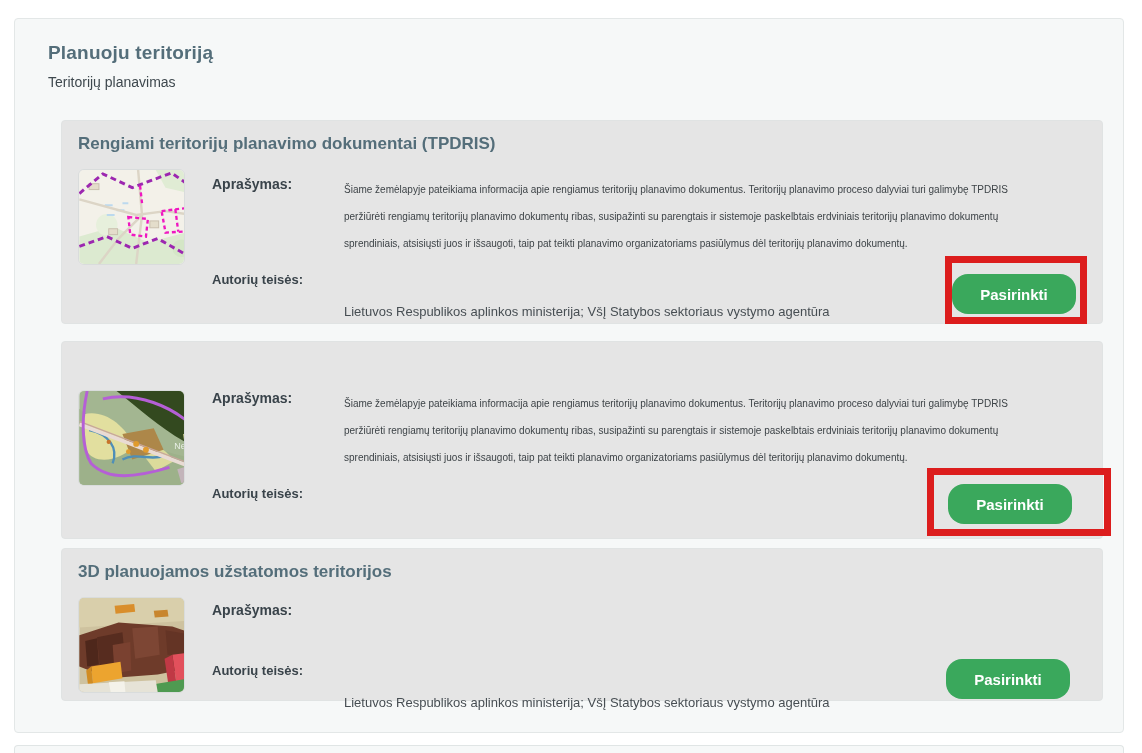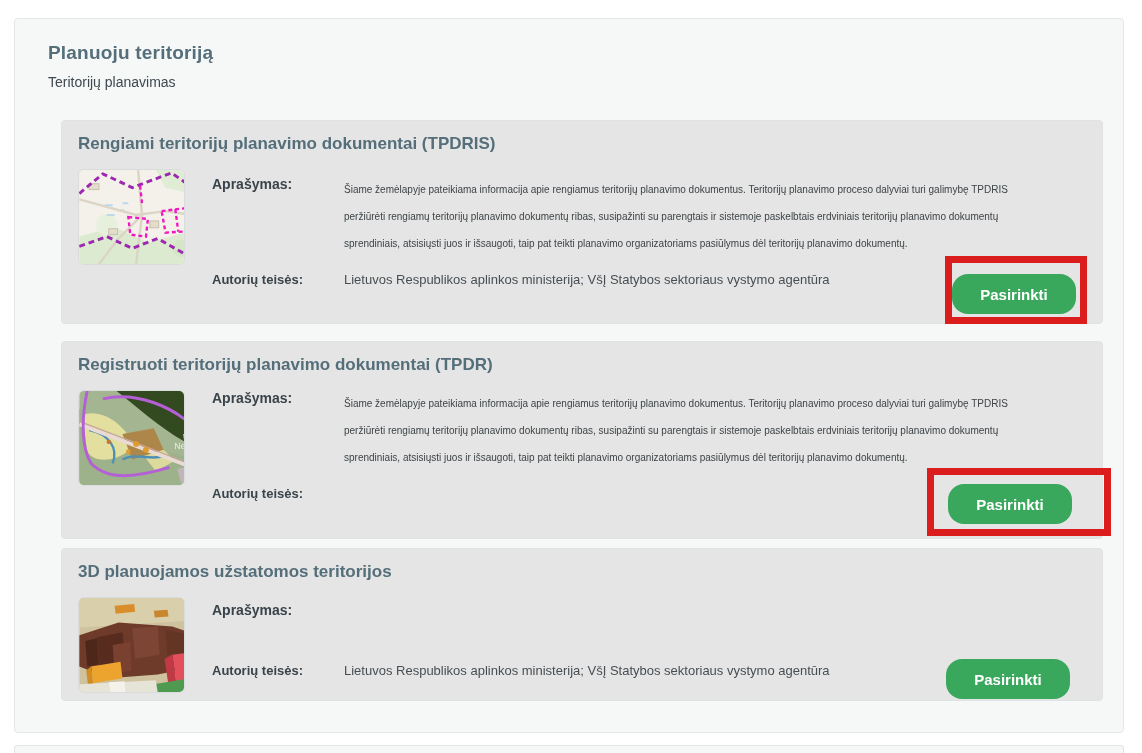--- a/index.html
+++ b/index.html
@@ -26,21 +26,21 @@
   .thumb { position: absolute; left: 16px; top: 48px; width: 107px; height: 96px;
     border: 1px solid #d9dcdc; border-radius: 6px; overflow: hidden; background: #eee; }
   .thumb svg { display: block; width: 129px; height: 94px; }
 
   .field-label { position: absolute; left: 150px; width: 107px; text-align: left;
     font-weight: bold; color: #39434a; }
   .desc-label { font-size: 14px; }
   .copy-label { font-size: 13px; }
   .desc-text { position: absolute; left: 282px; width: 700px; font-size: 10px;
     line-height: 27px; color: #3d4347; }
-  .copy-text { position: absolute; left: 282px; width: 640px; font-size: 13px; color: #474e53; }
+  .copy-text { position: absolute; left: 282px; width: 640px; font-size: 13px; color: #474e53; margin-top: 32px; }
 
   .card1 .desc-label, .card1 .desc-text { top: 55px; }
   .card1 .copy-label, .card1 .copy-text { top: 151px; }
   .card2 .desc-label, .card2 .desc-text { top: 48px; }
   .card2 .copy-label, .card2 .copy-text { top: 144px; }
   .card3 .desc-label, .card3 .desc-text { top: 53px; }
   .card3 .copy-label, .card3 .copy-text { top: 114px; }
 
   .select-btn { position: absolute; width: 124px; height: 40px; border: none;
     border-radius: 16px; background: #3aa85c; color: #ffffff; font-size: 15px;
@@ -111,21 +111,20 @@
     <div class="desc-text">Šiame žemėlapyje pateikiama informacija apie rengiamus teritorijų planavimo dokumentus. Teritorijų planavimo proceso dalyviai turi galimybę TPDRIS peržiūrėti rengiamų teritorijų planavimo dokumentų ribas, susipažinti su parengtais ir sistemoje paskelbtais erdviniais teritorijų planavimo dokumentų sprendiniais, atsisiųsti juos ir išsaugoti, taip pat teikti planavimo organizatoriams pasiūlymus dėl teritorijų planavimo dokumentų.</div>
 
     <div class="field-label copy-label">Autorių teisės:</div>
     <div class="copy-text">Lietuvos Respublikos aplinkos ministerija; VšĮ Statybos sektoriaus vystymo agentūra</div>
 
     <button class="select-btn">Pasirinkti</button>
     <div class="annotation"></div>
   </div>
 
   <div class="card card2">
-    <div class="card-title">Registruoti teritorijų planavimo dokumentai (TPDR)</div>
 
     <div class="thumb">
       <svg viewBox="0 0 131 96">
         <rect width="131" height="96" fill="#a3b691"></rect>
         <path d="M38,0 H131 V62 C98,52 66,22 38,0 Z" fill="#33491f"></path>
         <path d="M0,18 C28,40 62,58 131,72 V96 H0 Z" fill="#9db18a"></path>
         <path d="M4,24 C24,18 46,34 56,56 C42,72 14,76 7,60 Z" fill="#e2df9f"></path>
         <path d="M58,56 C74,50 90,60 96,72 L78,82 Z" fill="#dcdb9b"></path>
         <polygon points="106,44 124,42 126,56 108,58" fill="#e2df9f"></polygon>
         <path d="M44,44 L76,38 L86,60 L54,70 Z" fill="#ad8749"></path>

